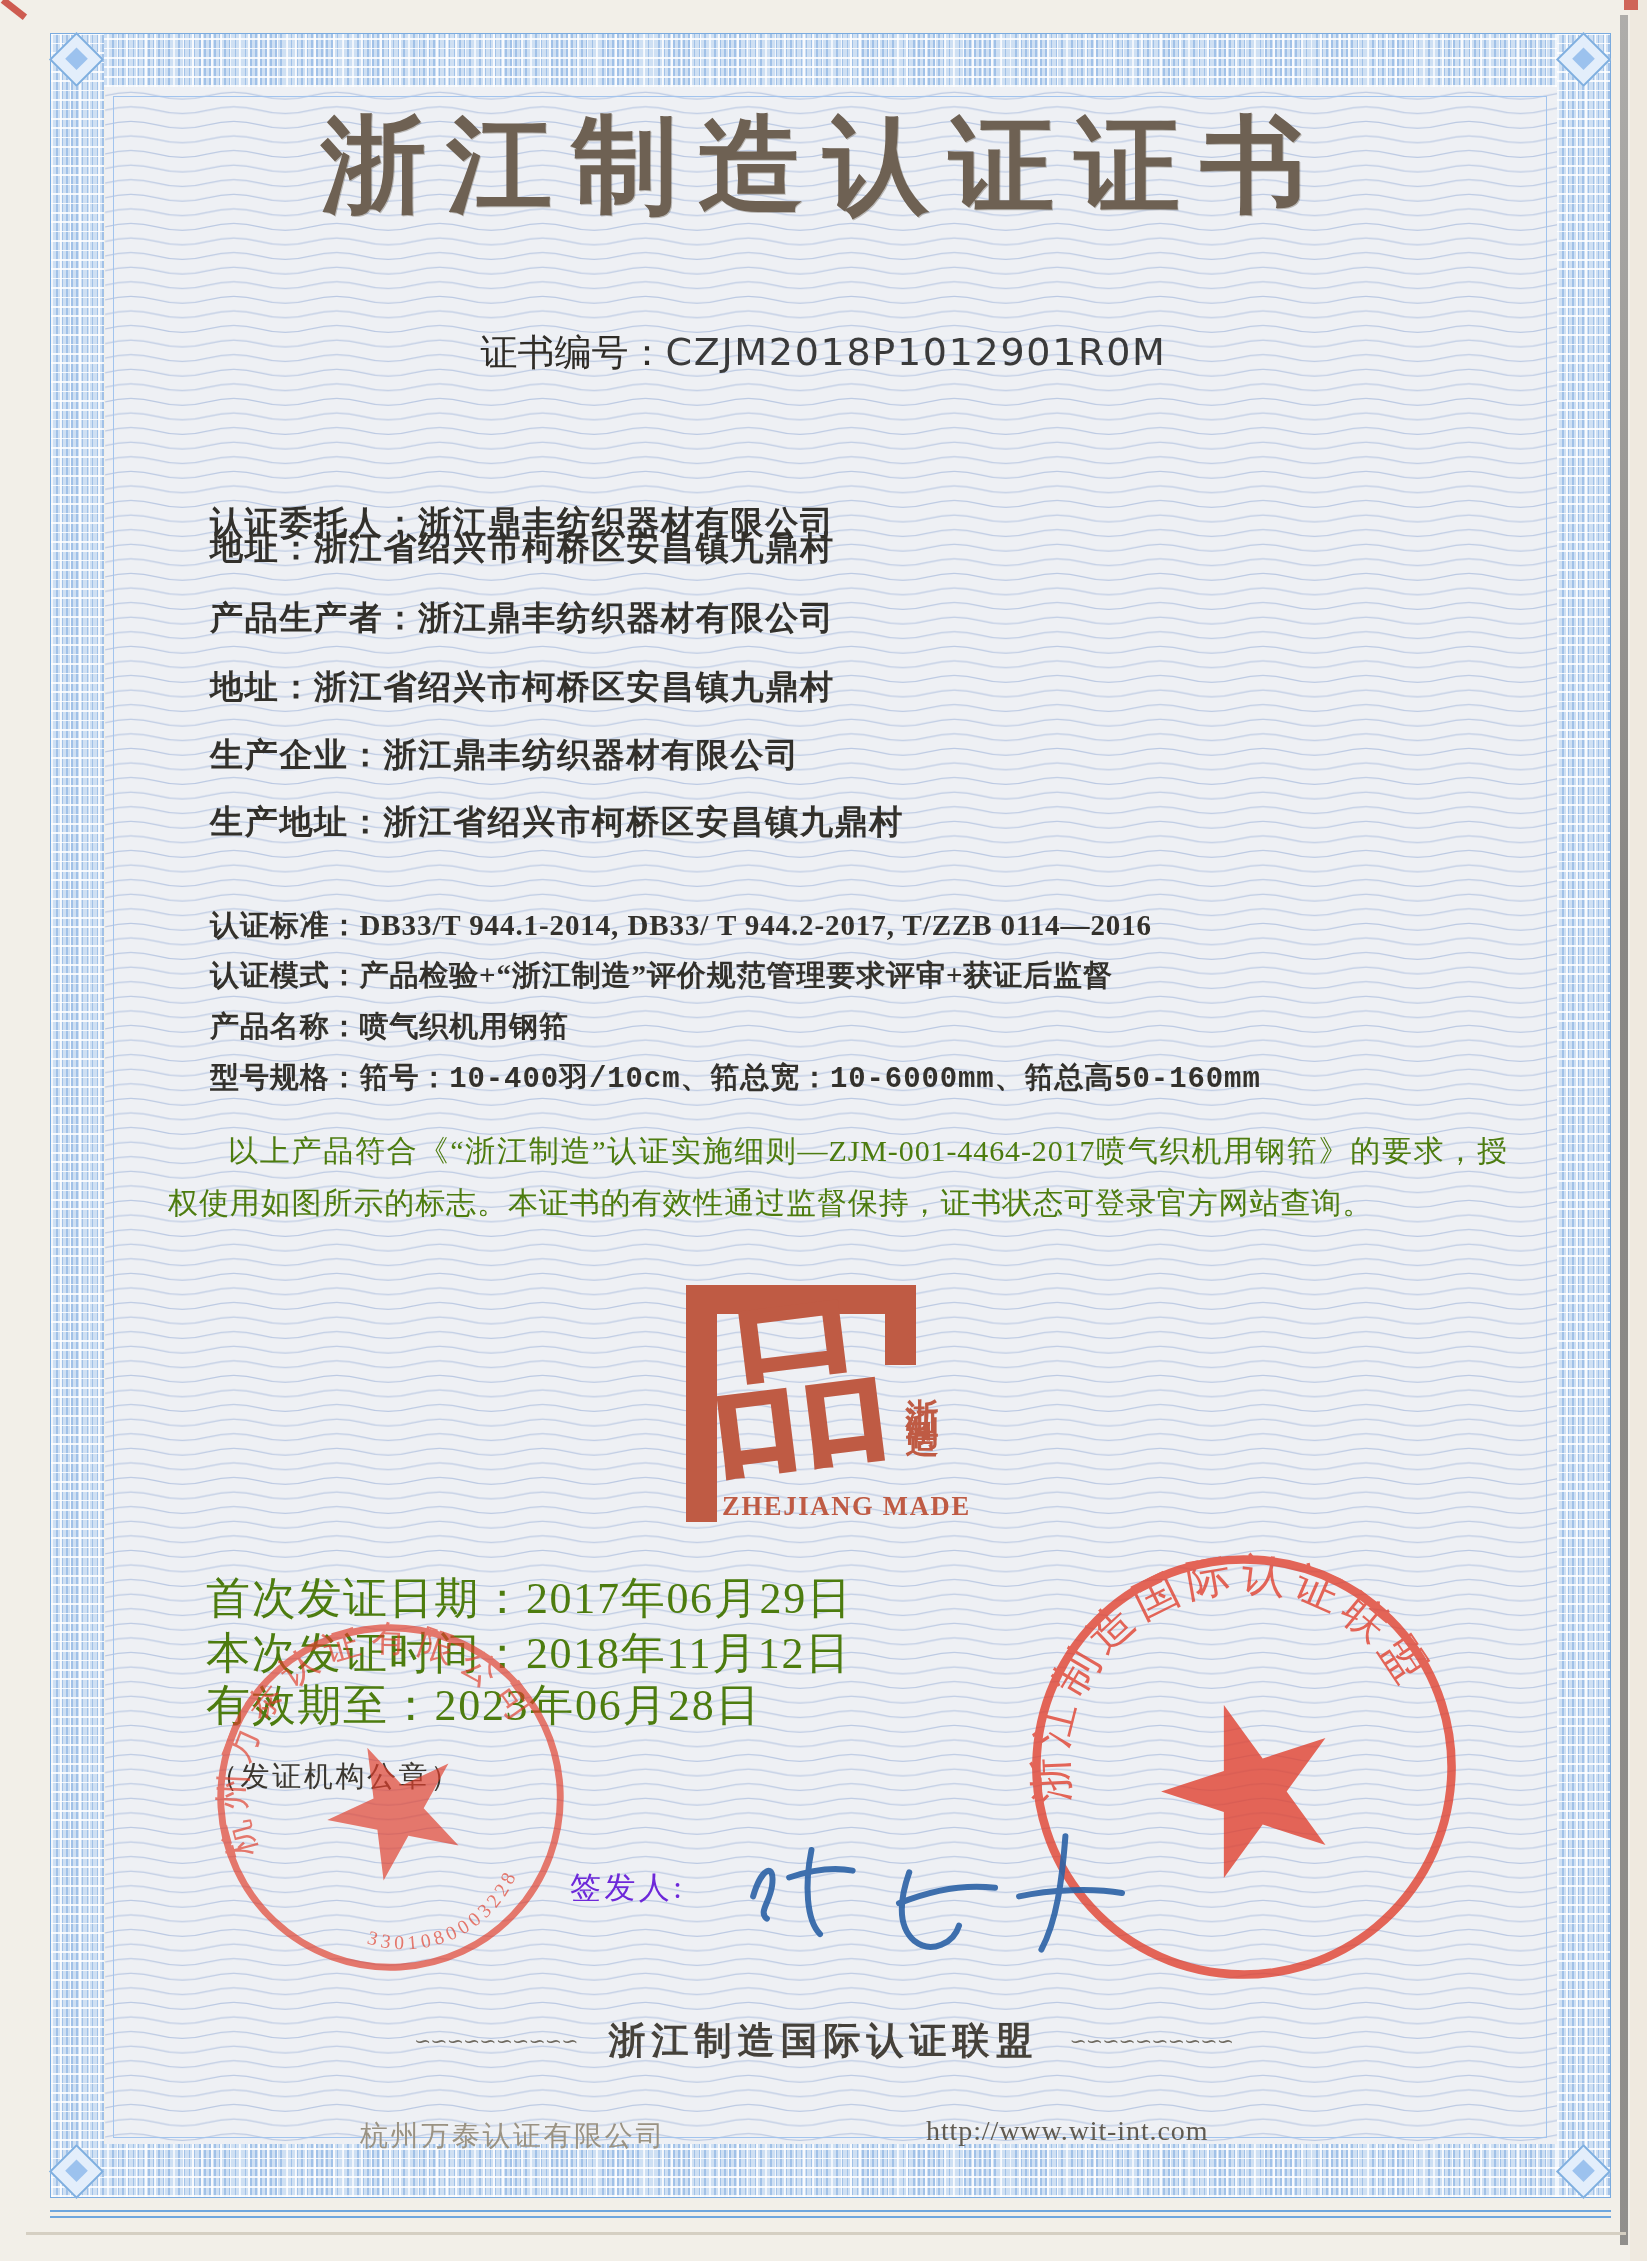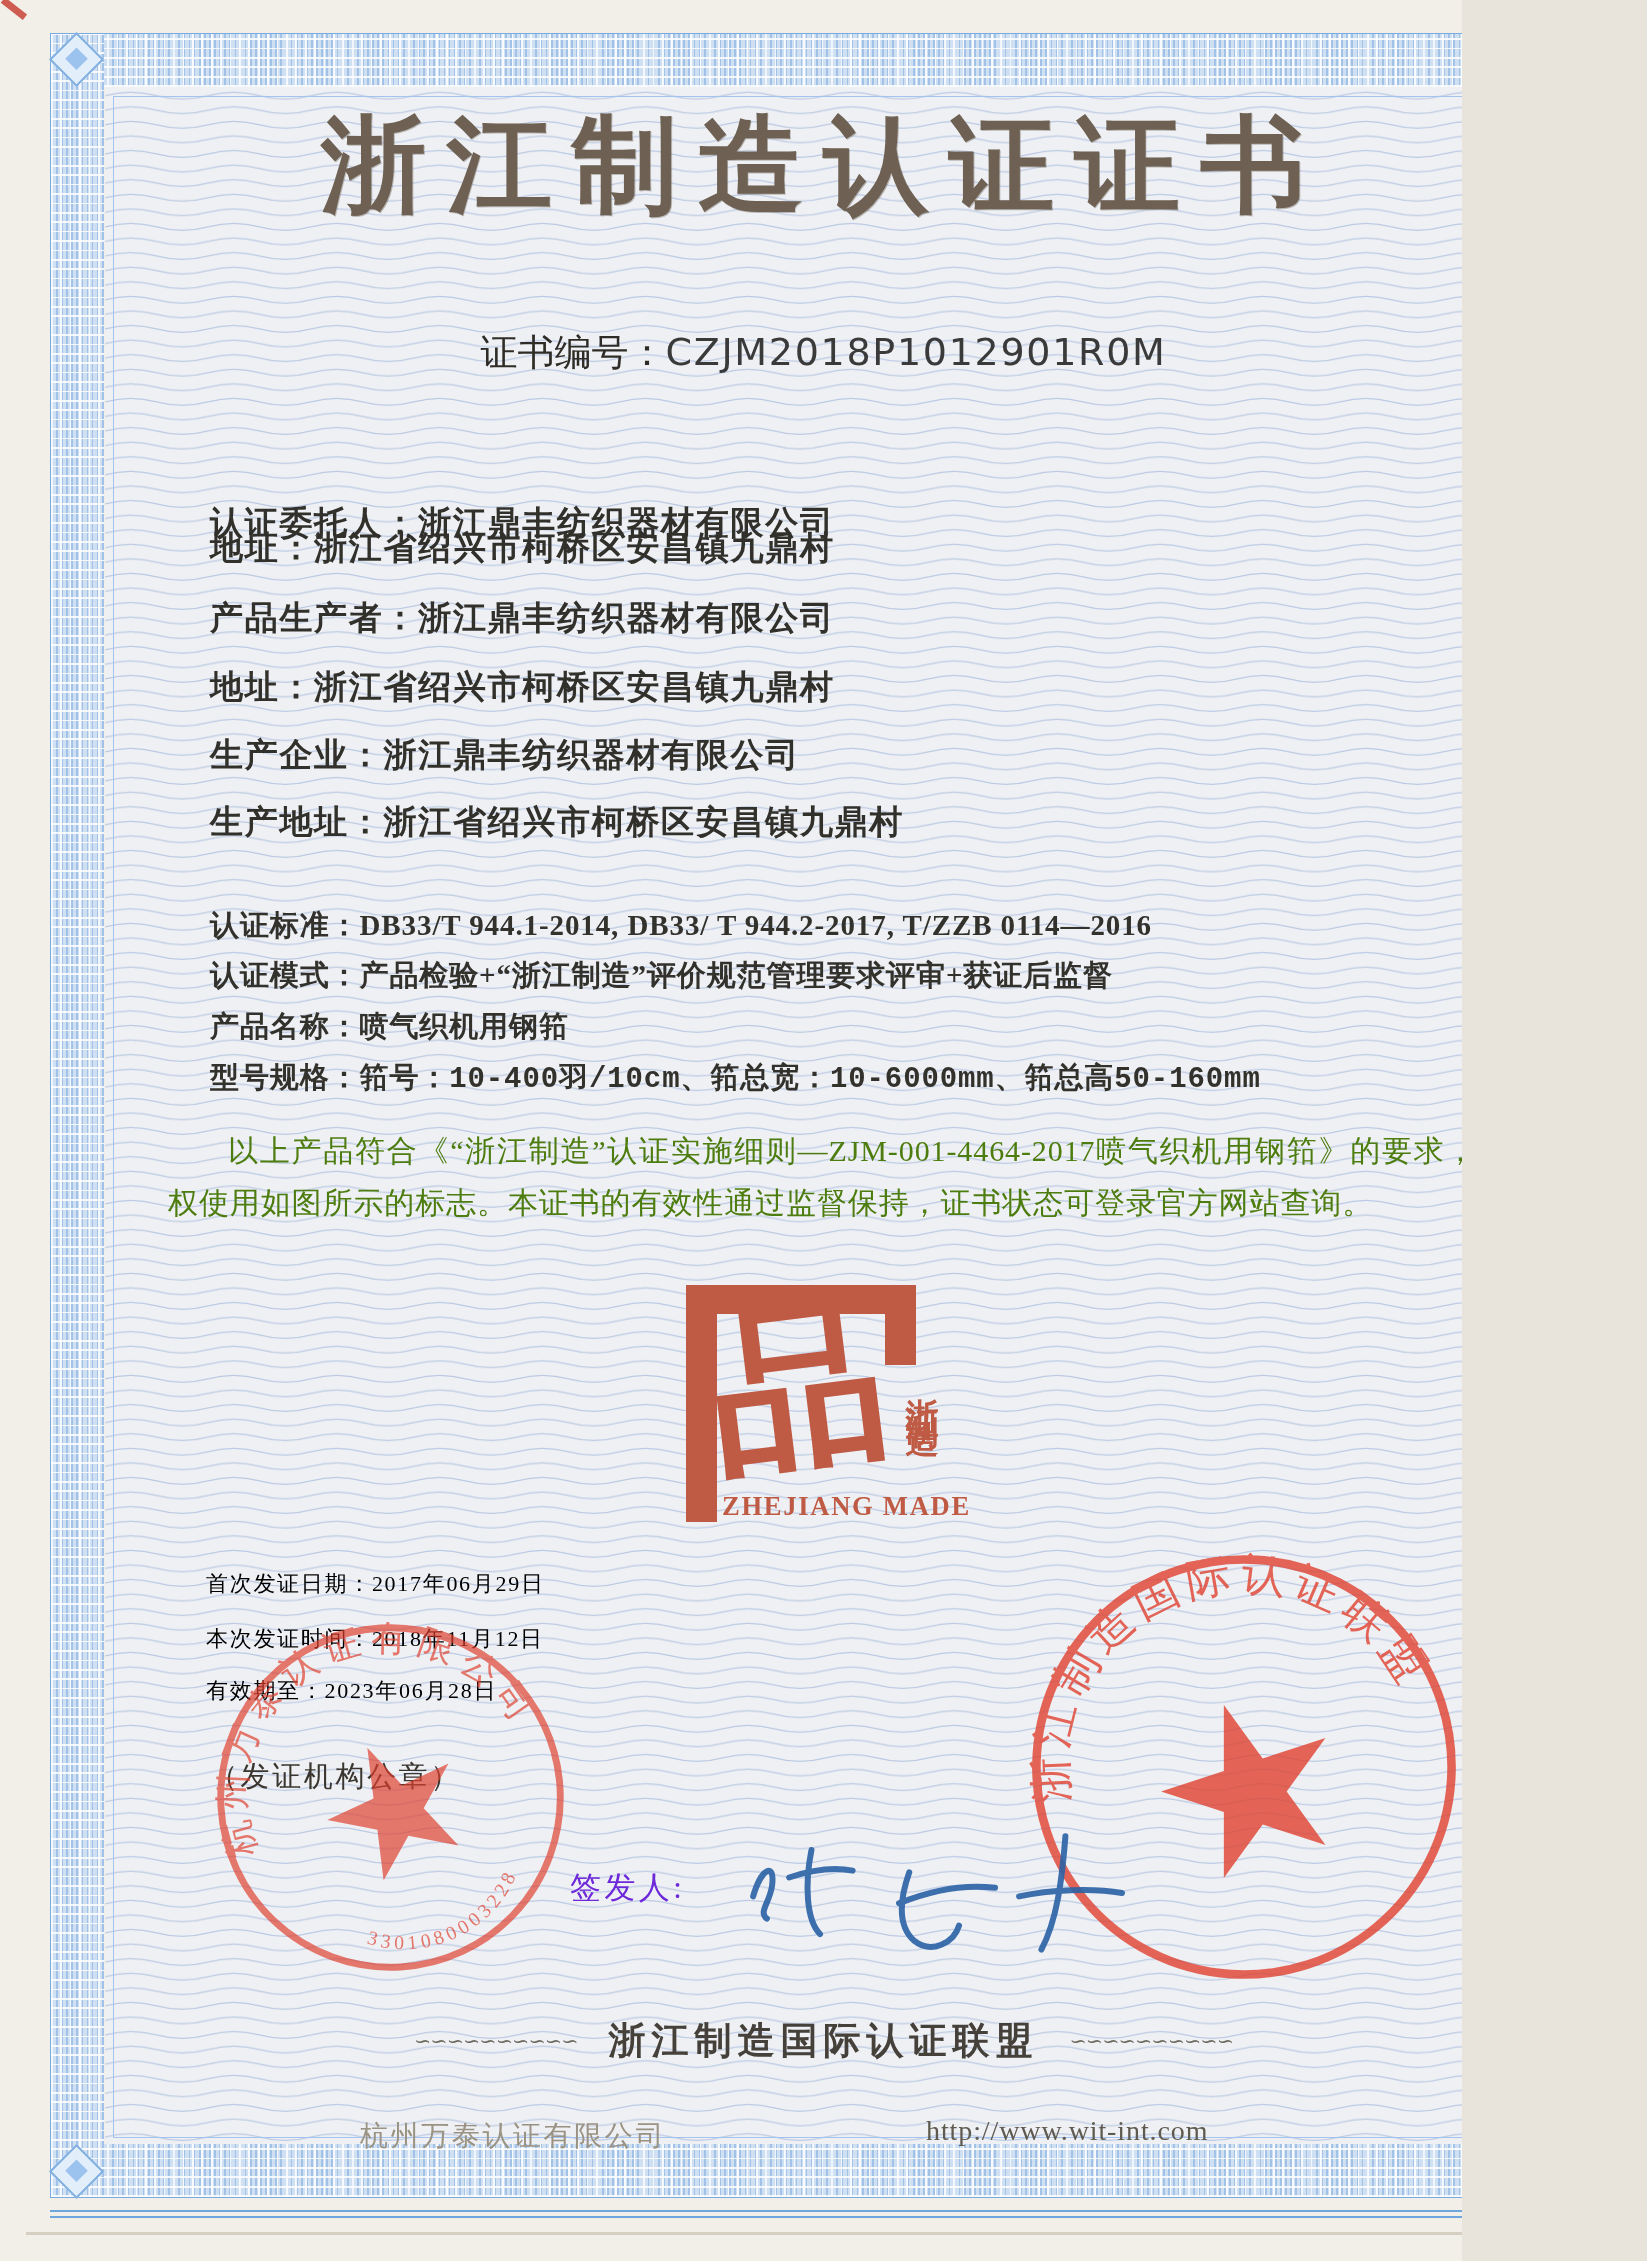--- a/index.html
+++ b/index.html
@@ -1,16 +1,16 @@
 <!DOCTYPE html>
 <html style="font-size:13.7px"><head>
 <meta charset="utf-8">
 <style>
   html,body{margin:0;padding:0;background:#e8e4dc;}
-  .page{position:relative;width:1462px;height:2261px;background:#f2efe8;overflow:hidden;
+  .page{position:relative;width:1647px;height:2261px;background:#f2efe8;overflow:hidden;
         font-family:"Liberation Serif","DejaVu Serif",serif;color:#35312a;}
   
   .scan-right{position:absolute;left:1620px;top:15.4px;width:7.7px;height:2230px;
               background:linear-gradient(180deg,#8a8a8a,#4f4f4f 40%,#5c5c5c);opacity:.65;}
   .scan-right-outer{position:absolute;left:1630px;top:0;width:17px;height:2261px;background:#efe9df;}
   .scan-bottom{position:absolute;left:26px;top:2232px;width:1600px;height:2.6px;background:#d5cfc2;}
   .mark-tl{position:absolute;left:0px;top:5.1px;width:27.5px;height:6.9px;background:#c4372b;
            transform:rotate(38deg);opacity:.8;}
   .mark-tr{position:absolute;left:1624px;top:0px;width:13.7px;height:10.3px;background:#c4372b;opacity:.75;}
   
@@ -48,21 +48,21 @@
   .logo .bl{left:0;top:0;width:31px;height:237px;}
   .logo .bt{left:0;top:0;width:230px;height:29px;}
   .logo .bh{left:199px;top:29px;width:31px;height:51px;}
   .logo .mark{position:absolute;left:24px;top:15.4px;font-size:176px;font-weight:bold;color:#bf5b44;
               transform:rotate(-7deg);line-height:1;}
   .logo .side{position:absolute;left:213px;top:87px;writing-mode:vertical-rl;font-size:33px;font-weight:bold;
               color:#bf5b44;letter-spacing:8.6px;font-family:"Liberation Sans",sans-serif;}
   .logo .caption{position:absolute;left:36px;top:206px;width:240px;font-size:26.6px;font-weight:bold;color:#bf5b44;
                  letter-spacing:1.7px;font-family:Liberation Serif, serif;white-space:nowrap;}
   
-  .date-line{position:absolute;left:206px;font-size:22px;color:#000000;letter-spacing:1.7px;}
+  .date-line{position:absolute;left:206px;font-size:44px;color:#4d7c0f;letter-spacing:1.7px;}
   .seal-note{position:absolute;left:209px;top:1757px;font-size:29px;color:#3a362f;letter-spacing:2.6px;}
   .signer{position:absolute;left:570px;top:1867px;font-size:31px;color:#6d28d9;letter-spacing:3.4px;}
   .alliance-row{position:absolute;left:0;top:2016px;width:1647px;display:flex;align-items:center;
                 justify-content:center;gap:31px;}
   .alliance-row .orn{font-size:20.6px;color:#6d685e;letter-spacing:-0.9px;}
   .alliance-row .txt{font-size:37px;font-weight:bold;color:#45413a;letter-spacing:6px;}
   .footer-issuer{position:absolute;left:360px;top:2117px;font-size:28px;color:#9a9282;letter-spacing:2.6px;}
   .footer-url{position:absolute;left:926px;top:2115px;font-size:28px;color:#5f5a50;letter-spacing:0.9px;}
   svg text{font-family:"Liberation Serif","DejaVu Serif",serif;}
 </style>

